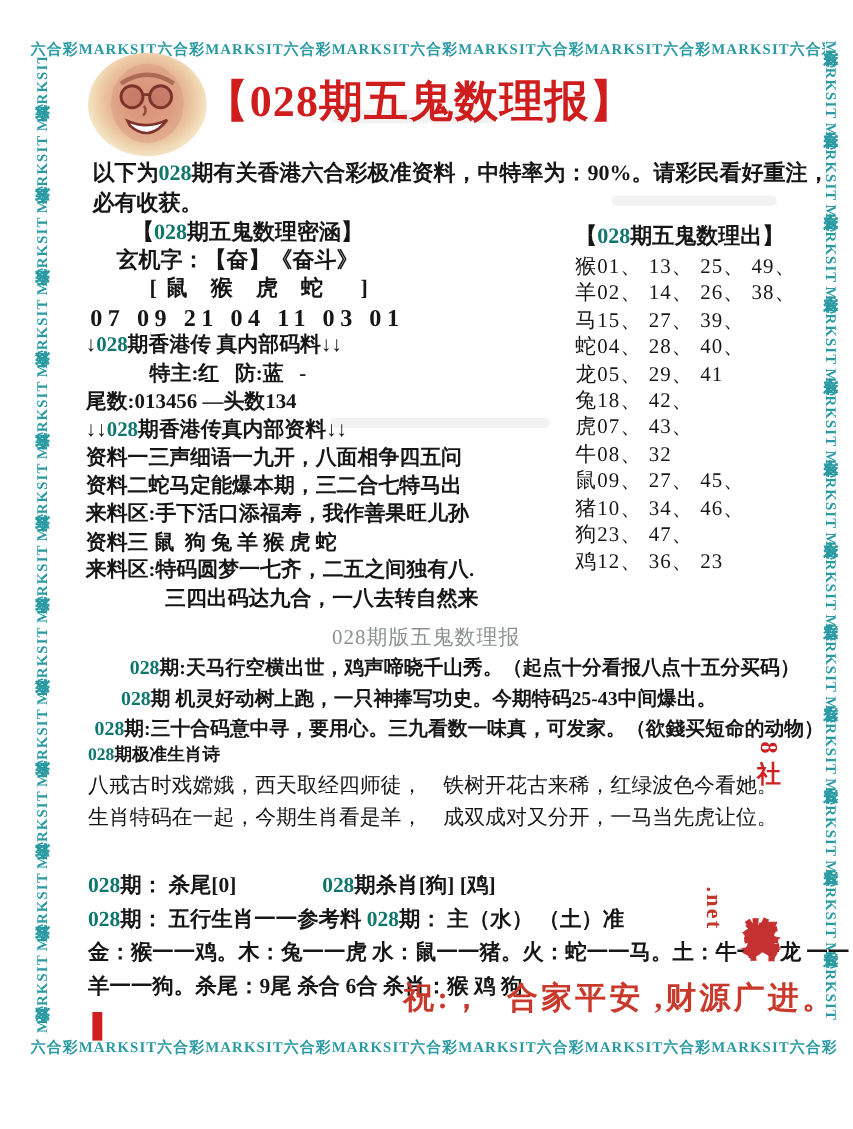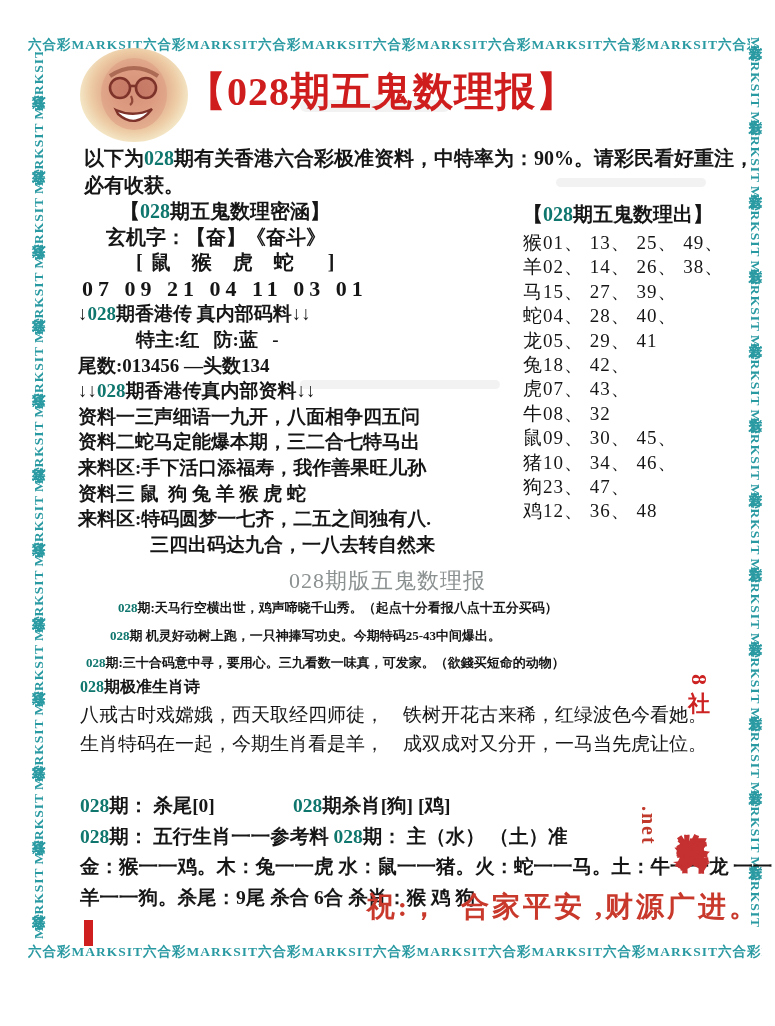--- a/index.html
+++ b/index.html
@@ -30,23 +30,23 @@
   .left-col .lline:nth-child(3){padding-left:58px;font-size:20px;letter-spacing:8px;}
   .left-col .lline:nth-child(4){padding-left:4px;font-size:22px;letter-spacing:5px;}
   .left-col .lline:nth-child(6){padding-left:58px;}
   .left-col .lline:nth-child(14){padding-left:72px;}
   
   .right-col{position:absolute;left:523px;top:201px;width:230px;}
   .rhead{font-size:20px;font-weight:bold;white-space:pre;margin-bottom:3px;}
   .rrow{font-size:19px;line-height:24.4px;letter-spacing:1px;white-space:pre;}
   
   .midhead{position:absolute;left:0;top:566px;width:775px;text-align:center;
-    color:#8b9090;font-size:22px;letter-spacing:1px;}
+    color:#8b9090;font-size:19px;letter-spacing:1px;}
   .preds{position:absolute;left:84px;top:594px;width:660px;}
-  .pline{font-size:13px;font-weight:bold;line-height:27.5px;white-space:pre;}
+  .pline{font-size:18px;font-weight:bold;line-height:27.5px;white-space:pre;}
   .preds .pline:nth-child(1){padding-left:34px;}
   .preds .pline:nth-child(2){padding-left:26px;}
   .preds .pline:nth-child(3){padding-left:2px;}
   .poem{position:absolute;left:80px;top:674px;width:670px;}
   .poem-title{font-size:16px;font-weight:bold;line-height:26px;}
   .poem-line{font-size:19px;line-height:29px;white-space:pre;}
   .bottom{position:absolute;left:80px;top:791px;width:680px;}
   .bline{font-size:19.5px;font-weight:bold;line-height:30.5px;white-space:pre;}
   .blessing{position:absolute;left:40px;top:888px;width:720px;text-align:right;
     color:#c8382b;font-size:28px;font-weight:bold;letter-spacing:3px;white-space:pre;}
@@ -111,24 +111,24 @@
     <div class="rhead">【<span class="issue">028</span>期五鬼数理出】</div>
     <div>
         <div class="rrow">猴01、 13、 25、 49、</div>
         <div class="rrow">羊02、 14、 26、 38、</div>
         <div class="rrow">马15、 27、 39、</div>
         <div class="rrow">蛇04、 28、 40、</div>
         <div class="rrow">龙05、 29、 41</div>
         <div class="rrow">兔18、 42、</div>
         <div class="rrow">虎07、 43、</div>
         <div class="rrow">牛08、 32</div>
-        <div class="rrow">鼠09、 30、 45、</div>
+        <div class="rrow">鼠09、 27、 45、</div>
         <div class="rrow">猪10、 34、 46、</div>
         <div class="rrow">狗23、 47、</div>
-        <div class="rrow">鸡12、 36、 48</div>
+        <div class="rrow">鸡12、 36、 23</div>
       </div>
   </div>
 
   <div class="midhead">028期版五鬼数理报</div>
 
   <div class="preds">
       <div class="pline"><span class="issue">028</span>期:天马行空横出世，鸡声啼晓千山秀。（起点十分看报八点十五分买码）</div>
       <div class="pline"><span class="issue">028</span>期 机灵好动树上跑，一只神捧写功史。今期特码25-43中间爆出。</div>
       <div class="pline"><span class="issue">028</span>期:三十合码意中寻，要用心。三九看数一味真，可发家。（欲錢买短命的动物）</div>
     </div>

